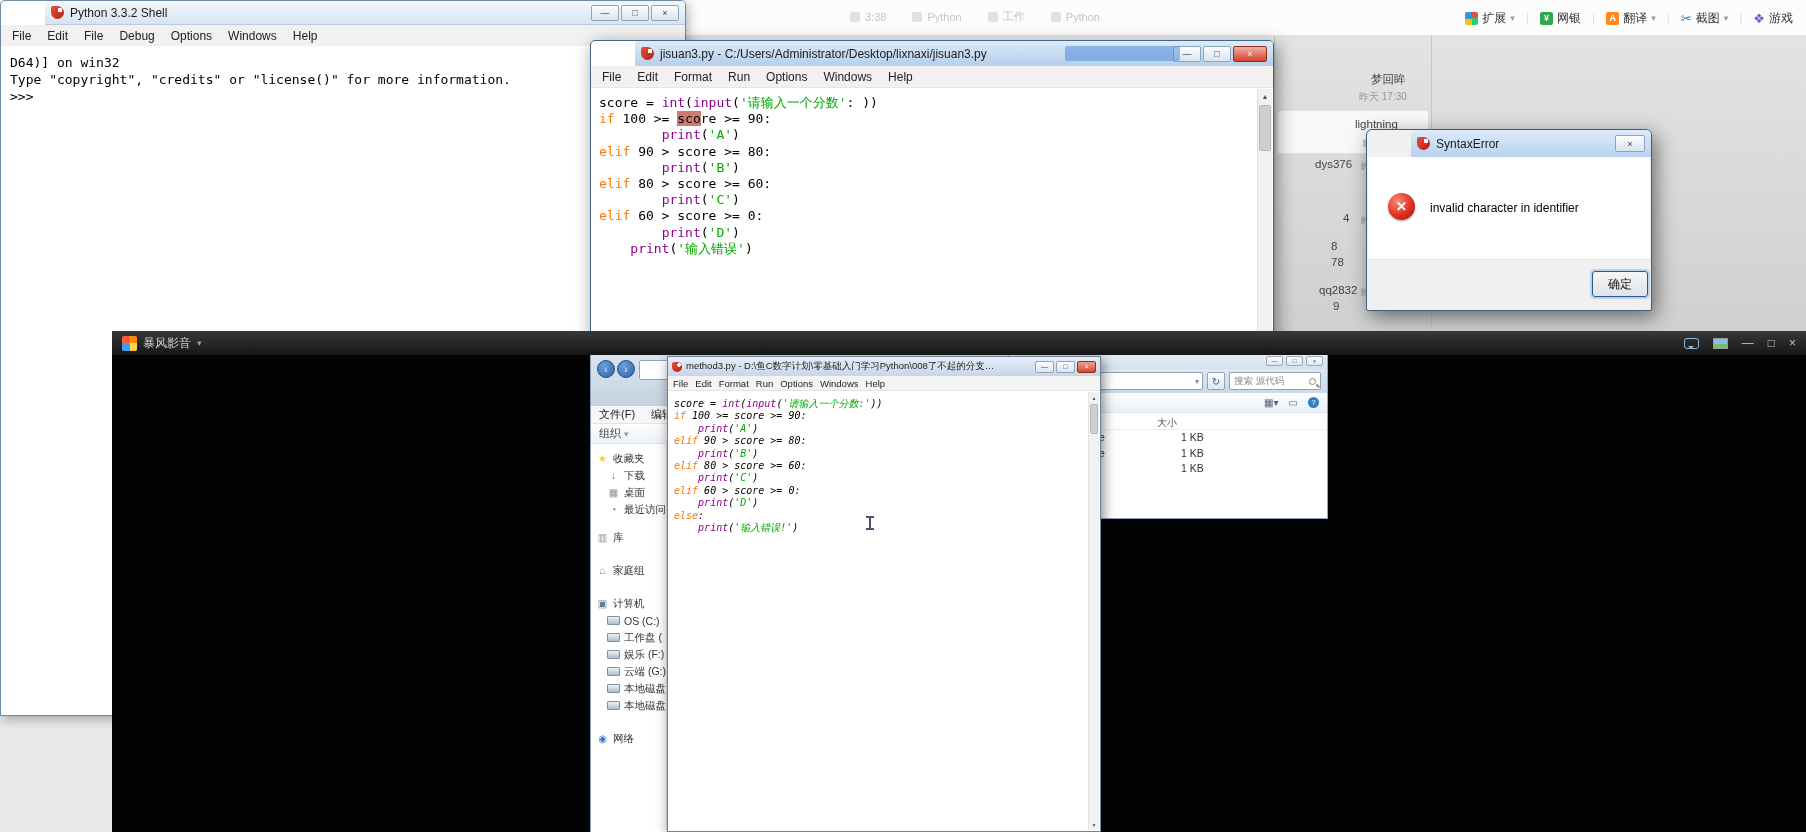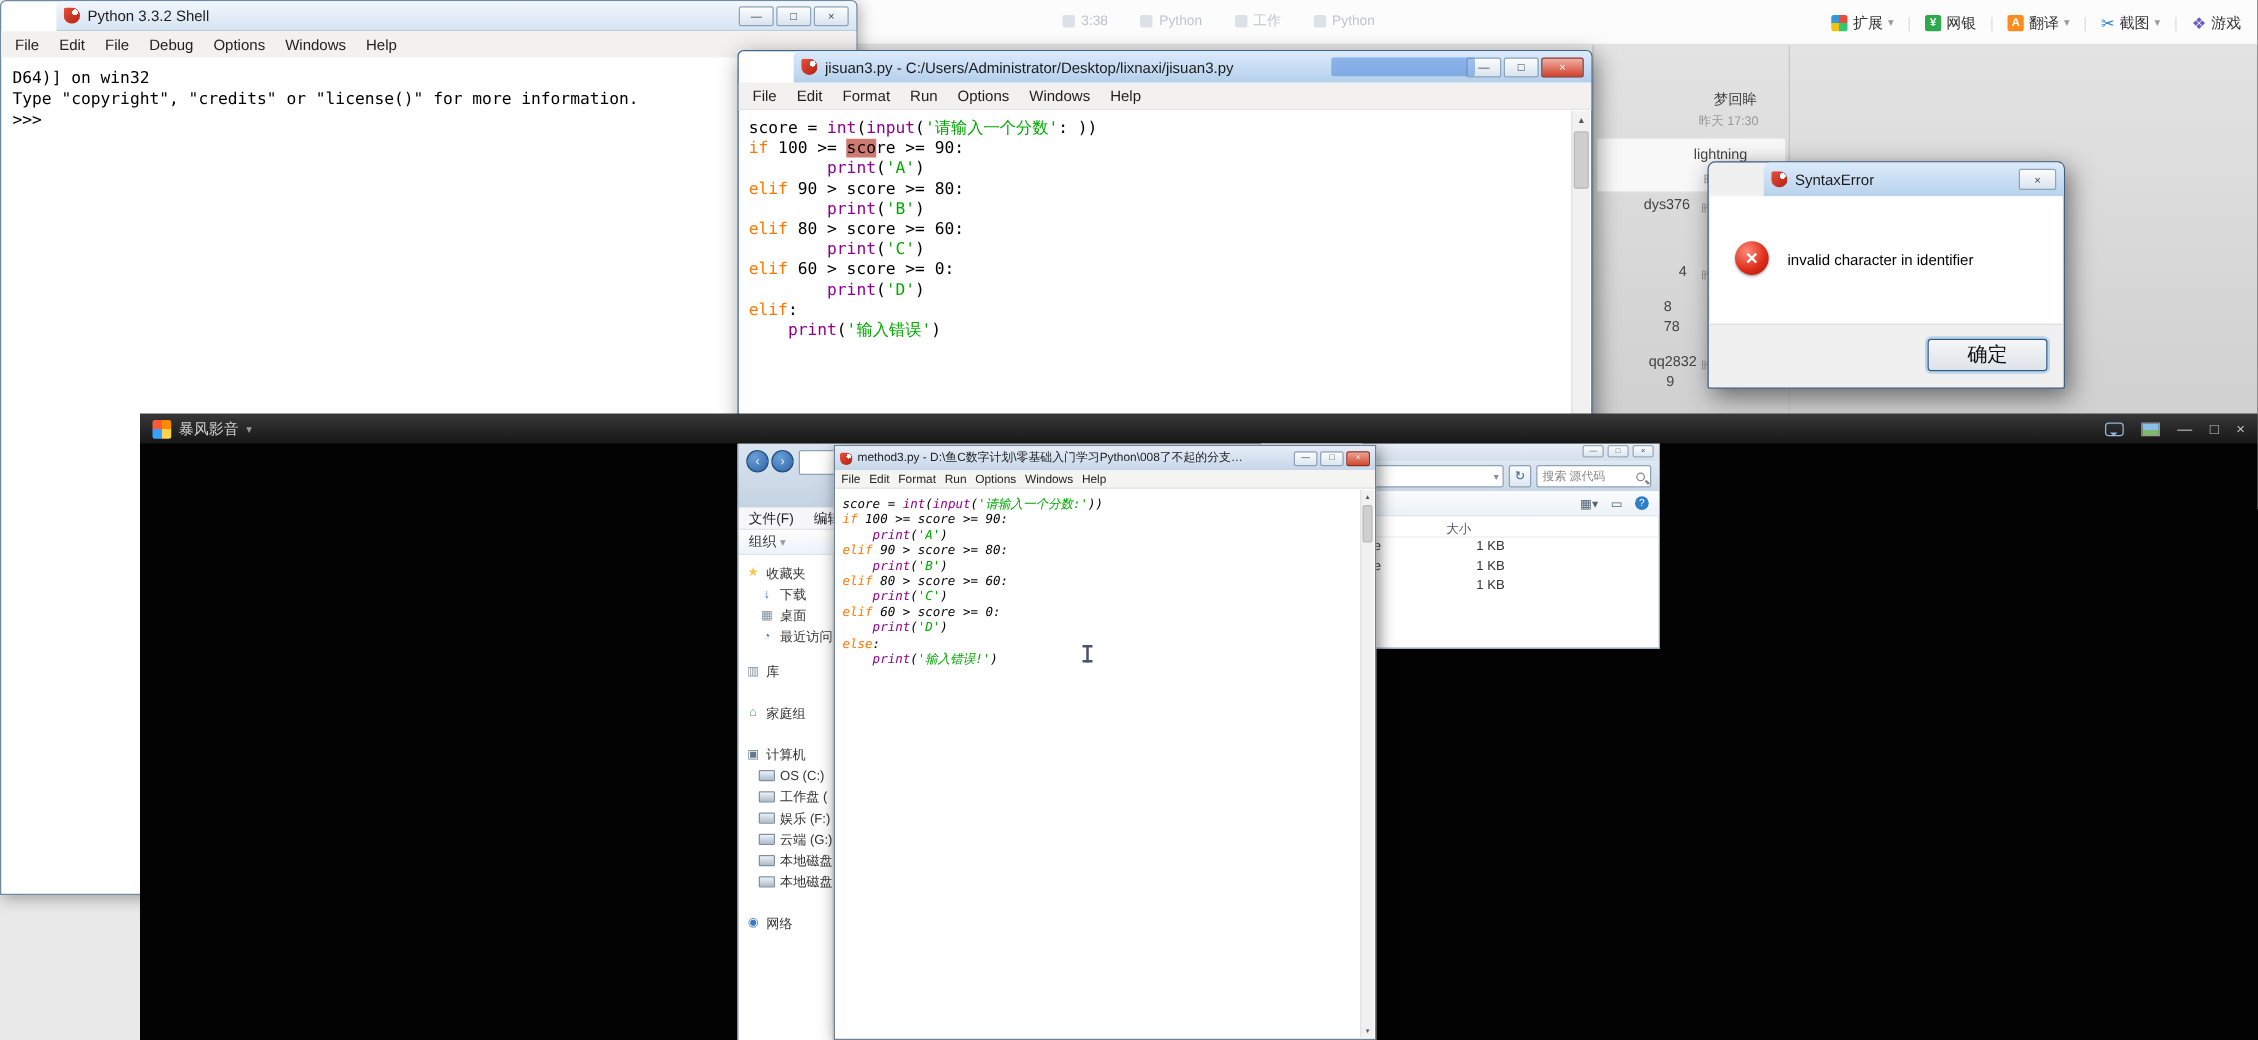--- a/index.html
+++ b/index.html
@@ -64,21 +64,21 @@
   #editor-scroll .down{position:absolute;bottom:0;left:0;right:0;}
 
   
   #dialog{left:1366px;top:129px;width:286px;height:182px;background:#f0f0f0;border:1px solid #3f5f80;border-radius:6px 6px 2px 2px;box-shadow:4px 6px 20px rgba(0,0,0,.5);}
   #dialog .titlebar{height:27px;background:linear-gradient(#dcebfb,#b8d2ec);border-radius:5px 5px 0 0;}
   #dialog .cap-btn{width:30px;height:17px;}
   #dlg-body{position:absolute;top:27px;left:1px;right:1px;height:104px;background:#fff;}
   .err-icon{position:absolute;left:20px;top:36px;width:27px;height:27px;border-radius:50%;background:radial-gradient(circle at 35% 30%,#ff8a7a,#e0301e 55%,#a01505);color:#fff;font-weight:bold;font-size:13px;display:flex;align-items:center;justify-content:center;box-shadow:0 1px 2px rgba(0,0,0,.4);}
   #dlg-msg{position:absolute;left:62px;top:44px;font-size:12px;color:#000;}
   #dlg-footer{position:absolute;bottom:1px;left:1px;right:1px;height:50px;background:#f0f0f0;border-top:1px solid #dfdfdf;}
-  #dlg-ok{position:absolute;right:12px;bottom:12px;width:96px;height:26px;border:1px solid #2d5a86;border-radius:3px;background:linear-gradient(#f6f6f6,#dde3e9);box-shadow:0 0 0 2px rgba(90,160,230,.35);font-size:16px;color:#111;display:flex;align-items:center;justify-content:center;}
+  #dlg-ok{position:absolute;right:2px;bottom:12px;width:56px;height:26px;border:1px solid #2d5a86;border-radius:3px;background:linear-gradient(#f6f6f6,#dde3e9);box-shadow:0 0 0 2px rgba(90,160,230,.35);font-size:12px;color:#111;display:flex;align-items:center;justify-content:center;}
 
   
   #player{left:112px;top:331px;width:1694px;height:501px;background:#000;}
   #p-titlebar{position:absolute;left:0;top:0;right:0;height:24px;background:linear-gradient(#383838,#161616);display:flex;align-items:center;padding:0 10px;gap:6px;}
   #p-logo-icon{width:15px;height:15px;border-radius:2px;background:conic-gradient(#ff8a00 0 25%,#ffd34d 0 50%,#3aa0ff 0 75%,#ff5a36 0);}
   #p-logo-text{font-size:12px;color:#cfcfcf;}
   #p-title{position:absolute;left:0;right:0;top:4px;text-align:center;font-size:12px;color:#dedede;pointer-events:none;}
   #p-controls{margin-left:auto;display:flex;align-items:center;gap:14px;}
   .p-glyph{color:#c0c0c0;font-size:12px;line-height:12px;}
   .icon-bubble{width:15px;height:11px;border:1px solid #8fb8dd;border-radius:3px;position:relative;}
@@ -268,21 +268,20 @@
     <div id="editor-code">
         <div class="code-line"><span class="tk-p">score = </span><span class="tk-b">int</span><span class="tk-p">(</span><span class="tk-b">input</span><span class="tk-p">(</span><span class="tk-s">'请输入一个分数'</span><span class="tk-p">: ))</span></div>
         <div class="code-line"><span class="tk-k">if</span><span class="tk-p"> 100 &gt;= </span><span class="tk-e">sco</span><span class="tk-p">re &gt;= 90:</span></div>
         <div class="code-line"><span class="tk-p">        </span><span class="tk-b">print</span><span class="tk-p">(</span><span class="tk-s">'A'</span><span class="tk-p">)</span></div>
         <div class="code-line"><span class="tk-k">elif</span><span class="tk-p"> 90 &gt; score &gt;= 80:</span></div>
         <div class="code-line"><span class="tk-p">        </span><span class="tk-b">print</span><span class="tk-p">(</span><span class="tk-s">'B'</span><span class="tk-p">)</span></div>
         <div class="code-line"><span class="tk-k">elif</span><span class="tk-p"> 80 &gt; score &gt;= 60:</span></div>
         <div class="code-line"><span class="tk-p">        </span><span class="tk-b">print</span><span class="tk-p">(</span><span class="tk-s">'C'</span><span class="tk-p">)</span></div>
         <div class="code-line"><span class="tk-k">elif</span><span class="tk-p"> 60 &gt; score &gt;= 0:</span></div>
         <div class="code-line"><span class="tk-p">        </span><span class="tk-b">print</span><span class="tk-p">(</span><span class="tk-s">'D'</span><span class="tk-p">)</span></div>
-        <div class="code-line"><span class="tk-k">elif</span><span class="tk-p">:</span></div>
         <div class="code-line"><span class="tk-p">    </span><span class="tk-b">print</span><span class="tk-p">(</span><span class="tk-s">'输入错误'</span><span class="tk-p">)</span></div>
       </div>
     <div id="editor-scroll">
       <div class="scroll-arrow">▲</div>
       <div class="scroll-thumb"></div>
       <div class="scroll-arrow down">▼</div>
     </div>
   </div>
 
   <div class="window" id="dialog">

